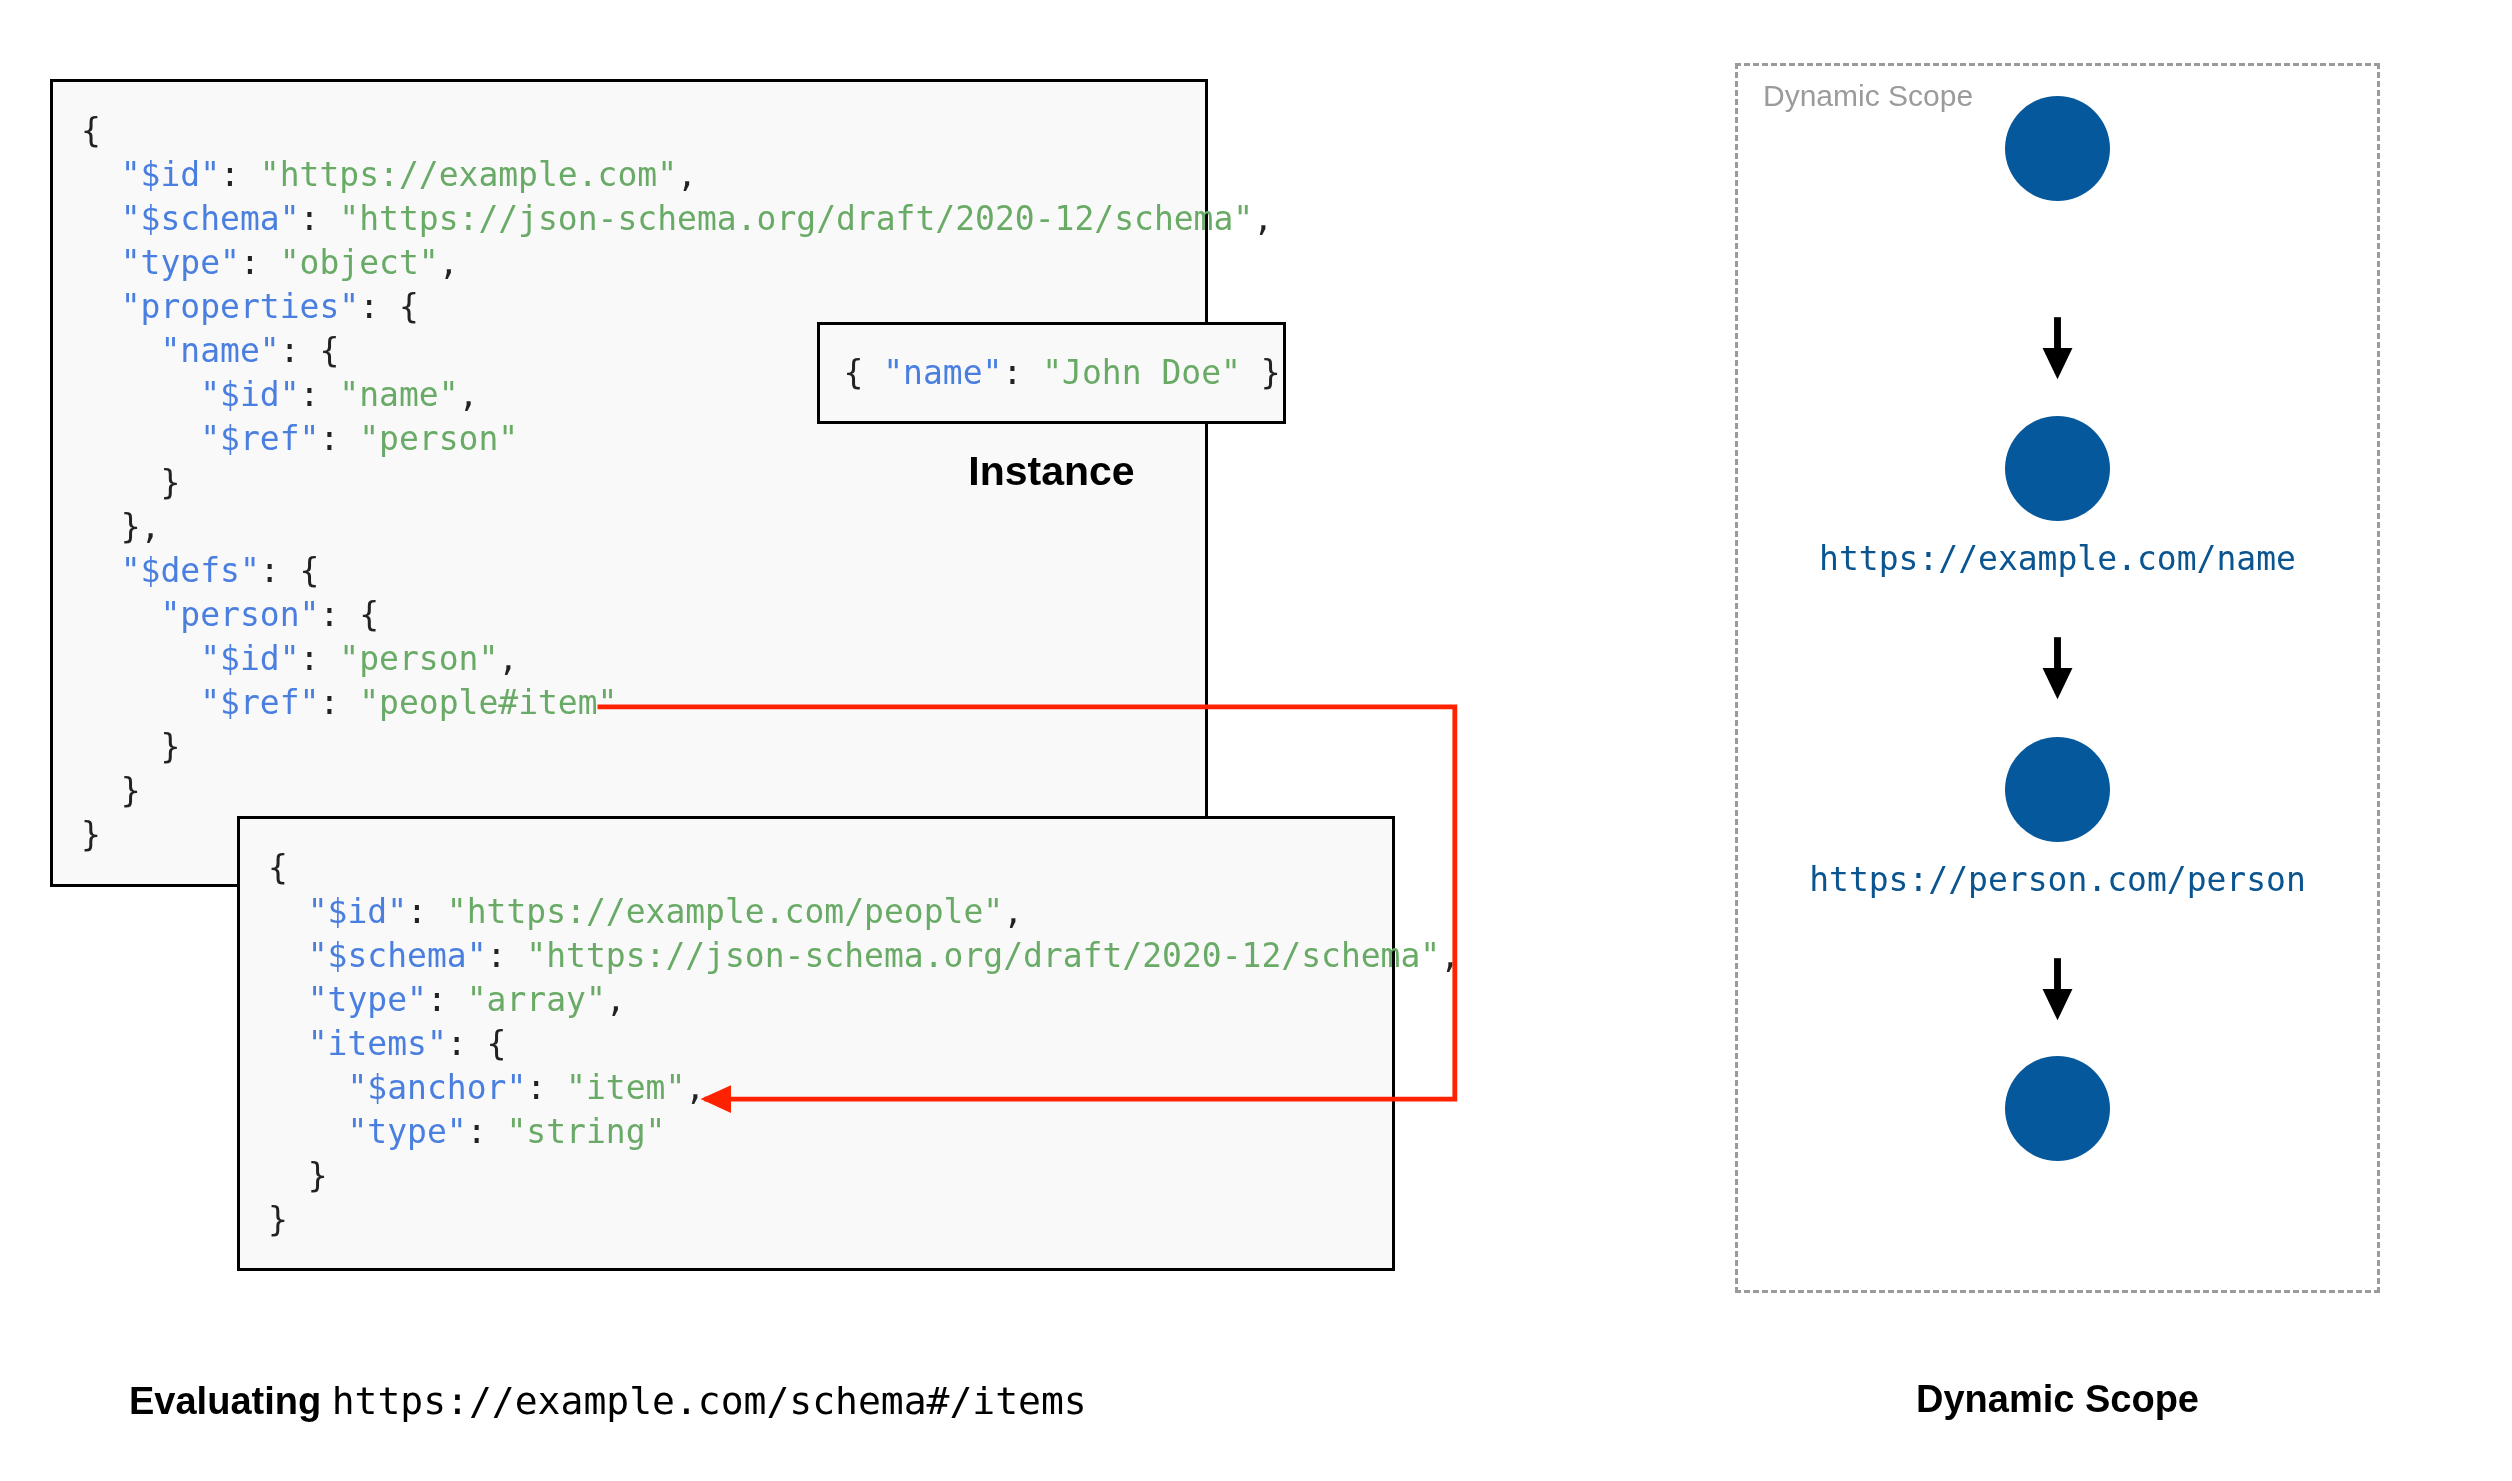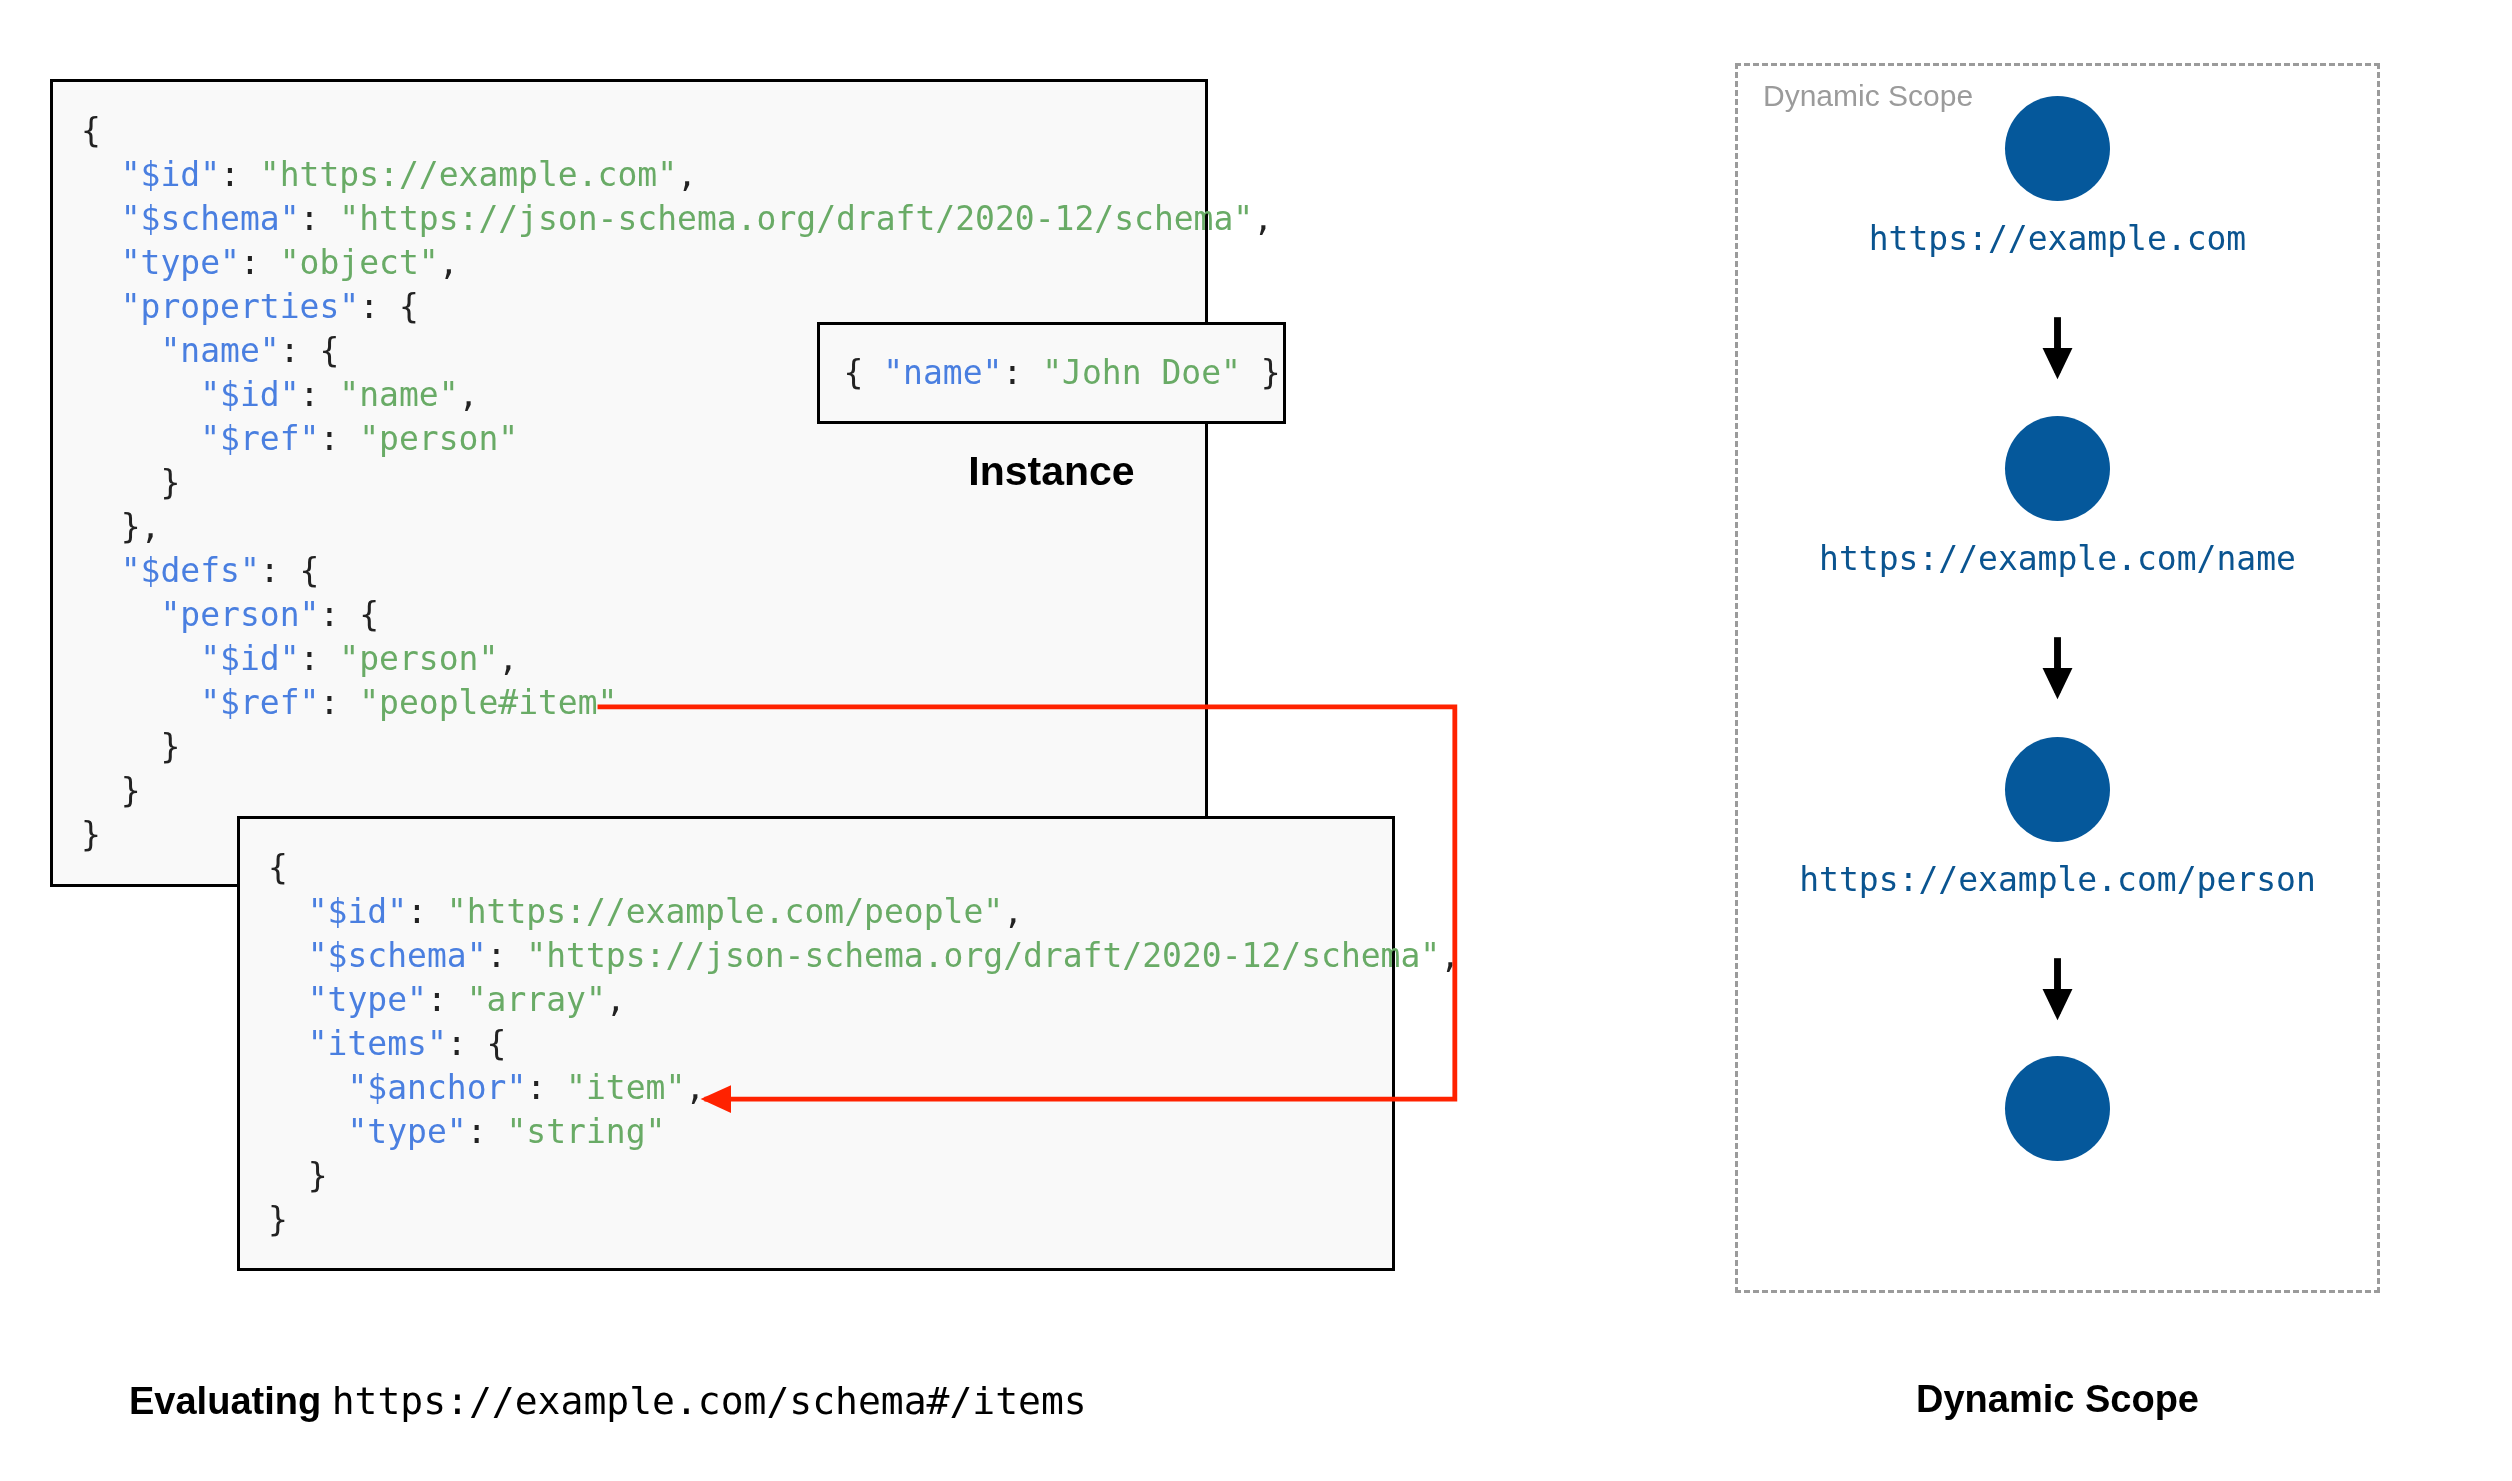--- a/index.html
+++ b/index.html
@@ -226,42 +226,41 @@
     <path d="M 1118 1322 L 2722 1322 L 2722 2056 L 1318 2056" fill="none" stroke="#ff2200" stroke-width="9" marker-end="url(#redhead)"></path>
   </svg>
 
   <div id="eval-caption"><span class="lead">Evaluating </span><span class="uri">https://example.com/schema#/items</span></div>
 
   <div id="dynamic-scope-box"></div>
   <div id="dynamic-scope-title">Dynamic Scope</div>
 
   <div class="scope-node" style="top:96px;">
     <div class="scope-circle"></div>
-    <div class="scope-label">https://example.com</div>
   </div>
   <svg class="scope-arrow" style="top:314px;height:69px;" viewBox="0 0 1206 130" width="645" height="69" xmlns="http://www.w3.org/2000/svg">
     <defs>
       <marker id="blkhead" markerWidth="5" markerHeight="5" refX="3.6" refY="2.5" orient="auto" markerUnits="strokeWidth">
         <path d="M0,0.3 L4.6,2.5 L0,4.7 z" fill="#000000"></path>
       </marker>
     </defs>
     <line x1="603" y1="6" x2="603" y2="110" stroke="#000000" stroke-width="13" marker-end="url(#blkhead)"></line>
   </svg>
 
   <div class="scope-node" style="top:416px;">
     <div class="scope-circle"></div>
     <div class="scope-label">https://example.com/name</div>
   </div>
   <svg class="scope-arrow" style="top:634px;height:69px;" viewBox="0 0 1206 130" width="645" height="69" xmlns="http://www.w3.org/2000/svg">
     <line x1="603" y1="6" x2="603" y2="110" stroke="#000000" stroke-width="13" marker-end="url(#blkhead)"></line>
   </svg>
 
   <div class="scope-node" style="top:737px;">
     <div class="scope-circle"></div>
-    <div class="scope-label">https://example.com/person</div>
+    <div class="scope-label">https://person.com/person</div>
   </div>
   <svg class="scope-arrow" style="top:955px;height:69px;" viewBox="0 0 1206 130" width="645" height="69" xmlns="http://www.w3.org/2000/svg">
     <line x1="603" y1="6" x2="603" y2="110" stroke="#000000" stroke-width="13" marker-end="url(#blkhead)"></line>
   </svg>
 
   <div class="scope-node" style="top:1056px;">
     <div class="scope-circle"></div>
   </div>
 
   <div id="scope-caption">Dynamic Scope</div>

